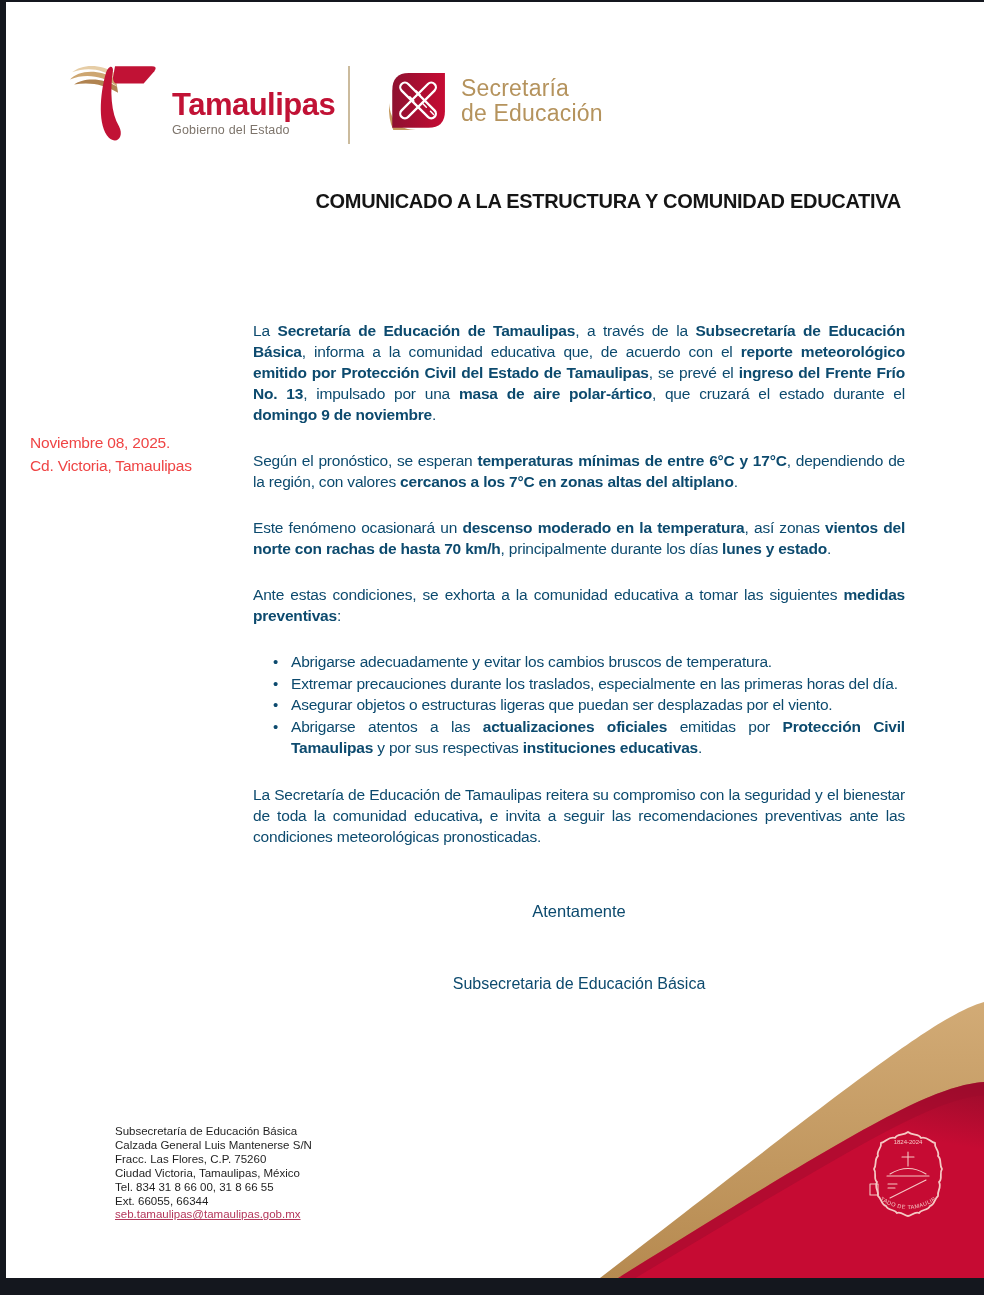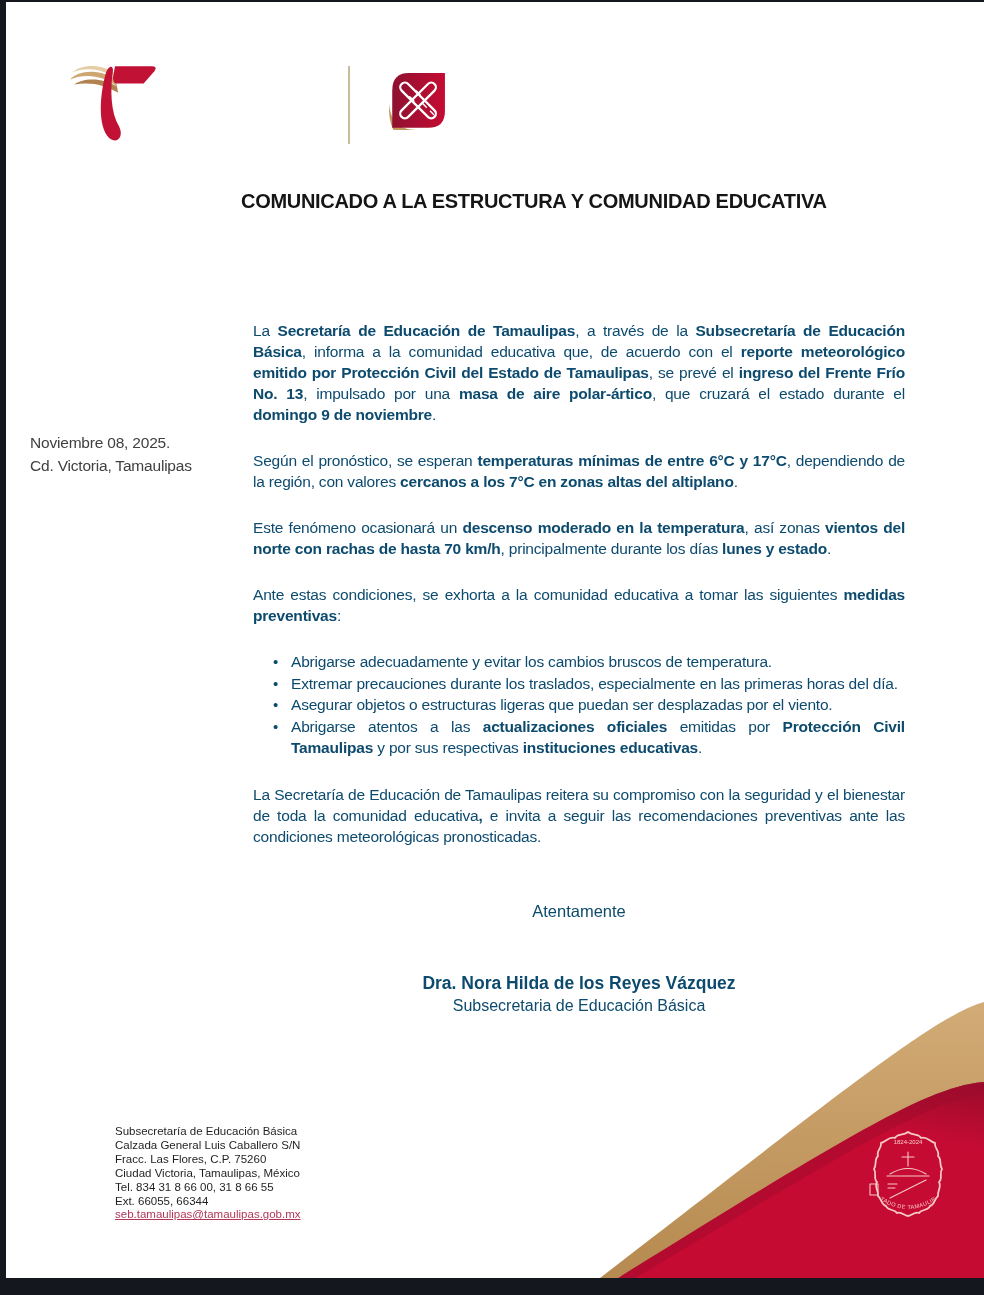--- a/index.html
+++ b/index.html
@@ -16,25 +16,25 @@
   
   .hdr-tam{position:absolute;left:60px;top:56px;display:flex;align-items:flex-start;}
   .tam-text{margin-left:10px;margin-top:32px;}
   .tam-brand{font-size:31px;font-weight:700;color:#c11235;letter-spacing:-0.5px;line-height:30px;}
   .tam-tag{font-size:12.5px;color:#7d746b;margin-top:3px;letter-spacing:0.2px;}
   .hdr-divider{position:absolute;left:342px;top:64px;width:2px;height:78px;background:#cbbb9d;}
   .hdr-edu{position:absolute;left:379px;top:68px;display:flex;align-items:center;}
   .edu-text{margin-left:14px;font-size:23px;line-height:25px;color:#b5935d;letter-spacing:0.2px;}
   
   .title{
-    position:absolute;left:235px;top:186px;width:660px;text-align:left;
+    position:absolute;left:235px;top:186px;width:660px;text-align:right;
     font-size:20px;font-weight:700;color:#151515;line-height:27px;letter-spacing:-0.3px;
   }
   
-  .dateline{position:absolute;left:24px;top:429px;font-size:15.5px;color:#404040;line-height:23px;letter-spacing:-0.2px;}
+  .dateline{position:absolute;left:24px;top:429px;font-size:15.5px;color:#ef4444;line-height:23px;letter-spacing:-0.2px;}
   
   .content{
     position:absolute;left:247px;top:318px;width:652px;
     font-size:15.5px;color:#0c4a6e;line-height:21px;letter-spacing:-0.2px;
     text-align:justify;
   }
   .content p{margin:0 0 25px 0;}
   .content b{font-weight:700;}
   ul.bullets{margin:0 0 25px 0;padding:0 0 0 20px;list-style:none;}
   ul.bullets li{line-height:21.5px;padding-left:18px;position:relative;}
@@ -58,20 +58,24 @@
 <div class="page">
 
   <div class="hdr-tam">
     <svg width="96" height="92" viewBox="0 0 90 90" aria-hidden="true">
       <path d="M46,15 C32,5 13,6 4,14 C18,9 34,10 47,21 Z" fill="#e6cda6"></path>
       <path d="M47,21 C30,10 10,12 2,21 C17,15 34,17 48,28 Z" fill="#cda671"></path>
       <path d="M48,28 C33,18 13,20 6,26 C21,23 36,26 49,34 Z" fill="#b08350"></path>
       <path d="M46,8 L82,8 Q88,8 84.5,13 L74,25 L48,25 Q44,25 44,19 Z" fill="#c11235"></path>
       <path d="M44,12 C41,32 42,54 50,67 C55,77 48,85 40,78 C29,67 31,36 37,15 C39,8 44,6 44,12 Z" fill="#c11235"></path>
     </svg>
+    <div class="tam-text">
+      <div class="tam-brand">Tamaulipas</div>
+      <div class="tam-tag">Gobierno del Estado</div>
+    </div>
   </div>
 
   <div class="hdr-divider"></div>
 
   <div class="hdr-edu">
     <svg width="62" height="62" viewBox="0 0 60 60" aria-hidden="true">
       <defs>
         <linearGradient id="edg" x1="0" y1="0" x2="1" y2="0">
           <stop offset="0" stop-color="#8e1130"></stop>
             <stop offset="1" stop-color="#c60b33"></stop>
@@ -79,20 +83,24 @@
       </defs>
       <path d="M4,32 C5,50 15,58 30,58 L8,58 Q3,48 4,32 Z" fill="#c49a5e"></path>
       <path d="M58,3 L58,40 Q58,56 42,56 L7,56 L7,20 Q7,3 23,3 Z" fill="url(#edg)"></path>
       <g stroke="#ffffff" stroke-width="2.2" fill="none" stroke-linecap="round">
         <rect x="27.5" y="7" width="9" height="45" rx="4.5" transform="rotate(45 32 29.5)"></rect>
         <rect x="27.5" y="7" width="9" height="45" rx="4.5" transform="rotate(-45 32 29.5)"></rect>
         <path d="M24,26 l4,4 M30,20 l4,4 M36,32 l4,4" stroke-width="1.4"></path>
         <path d="M44,40 l3,3" stroke-width="1.4"></path>
       </g>
     </svg>
+    <div class="edu-text">
+      <div>Secretaría</div>
+      <div>de Educación</div>
+    </div>
   </div>
 
   <div class="title">
     <div>COMUNICADO A LA ESTRUCTURA Y COMUNIDAD EDUCATIVA</div>
   </div>
 
   <div class="dateline">
     <div>Noviembre 08, 2025.</div>
     <div>Cd. Victoria, Tamaulipas</div>
   </div>
@@ -104,28 +112,27 @@
     <p><span>Ante estas condiciones, se exhorta a la comunidad educativa a tomar las siguientes </span><b>medidas preventivas</b><span>:</span></p>
     <ul class="bullets">
       <li><span>Abrigarse adecuadamente y evitar los cambios bruscos de temperatura.</span></li>
       <li><span>Extremar precauciones durante los traslados, especialmente en las primeras horas del día.</span></li>
       <li><span>Asegurar objetos o estructuras ligeras que puedan ser desplazadas por el viento.</span></li>
       <li><span>Abrigarse atentos a las </span><b>actualizaciones oficiales</b><span> emitidas por </span><b>Protección Civil Tamaulipas</b><span> y por sus respectivas </span><b>instituciones educativas</b><span>.</span></li>
     </ul>
     <p><span>La Secretaría de Educación de Tamaulipas reitera su compromiso con la seguridad y el bienestar de toda la comunidad educativa</span><b>,</b><span> e invita a seguir las recomendaciones preventivas ante las condiciones meteorológicas pronosticadas.</span></p>
     <div class="closing">Atentamente</div>
     <div class="sig">
-      <div class="name">Dra. Nora Hilda de los Reyes Vázquez</div>
       <div class="role">Subsecretaria de Educación Básica</div>
     </div>
   </div>
 
   <div class="footer">
     <div>Subsecretaría de Educación Básica</div>
-    <div>Calzada General Luis Caballero S/N</div>
+    <div>Calzada General Luis Mantenerse S/N</div>
     <div>Fracc. Las Flores, C.P. 75260</div>
     <div>Ciudad Victoria, Tamaulipas, México</div>
     <div>Tel. 834 31 8 66 00, 31 8 66 55</div>
     <div>Ext. 66055, 66344</div>
     <div><a href="#">seb.tamaulipas@tamaulipas.gob.mx</a></div>
   </div>
 
   <svg class="ribbon" viewBox="0 0 430 288" aria-hidden="true">
     <defs>
       <linearGradient id="goldg" x1="0" y1="0" x2="0" y2="1">

